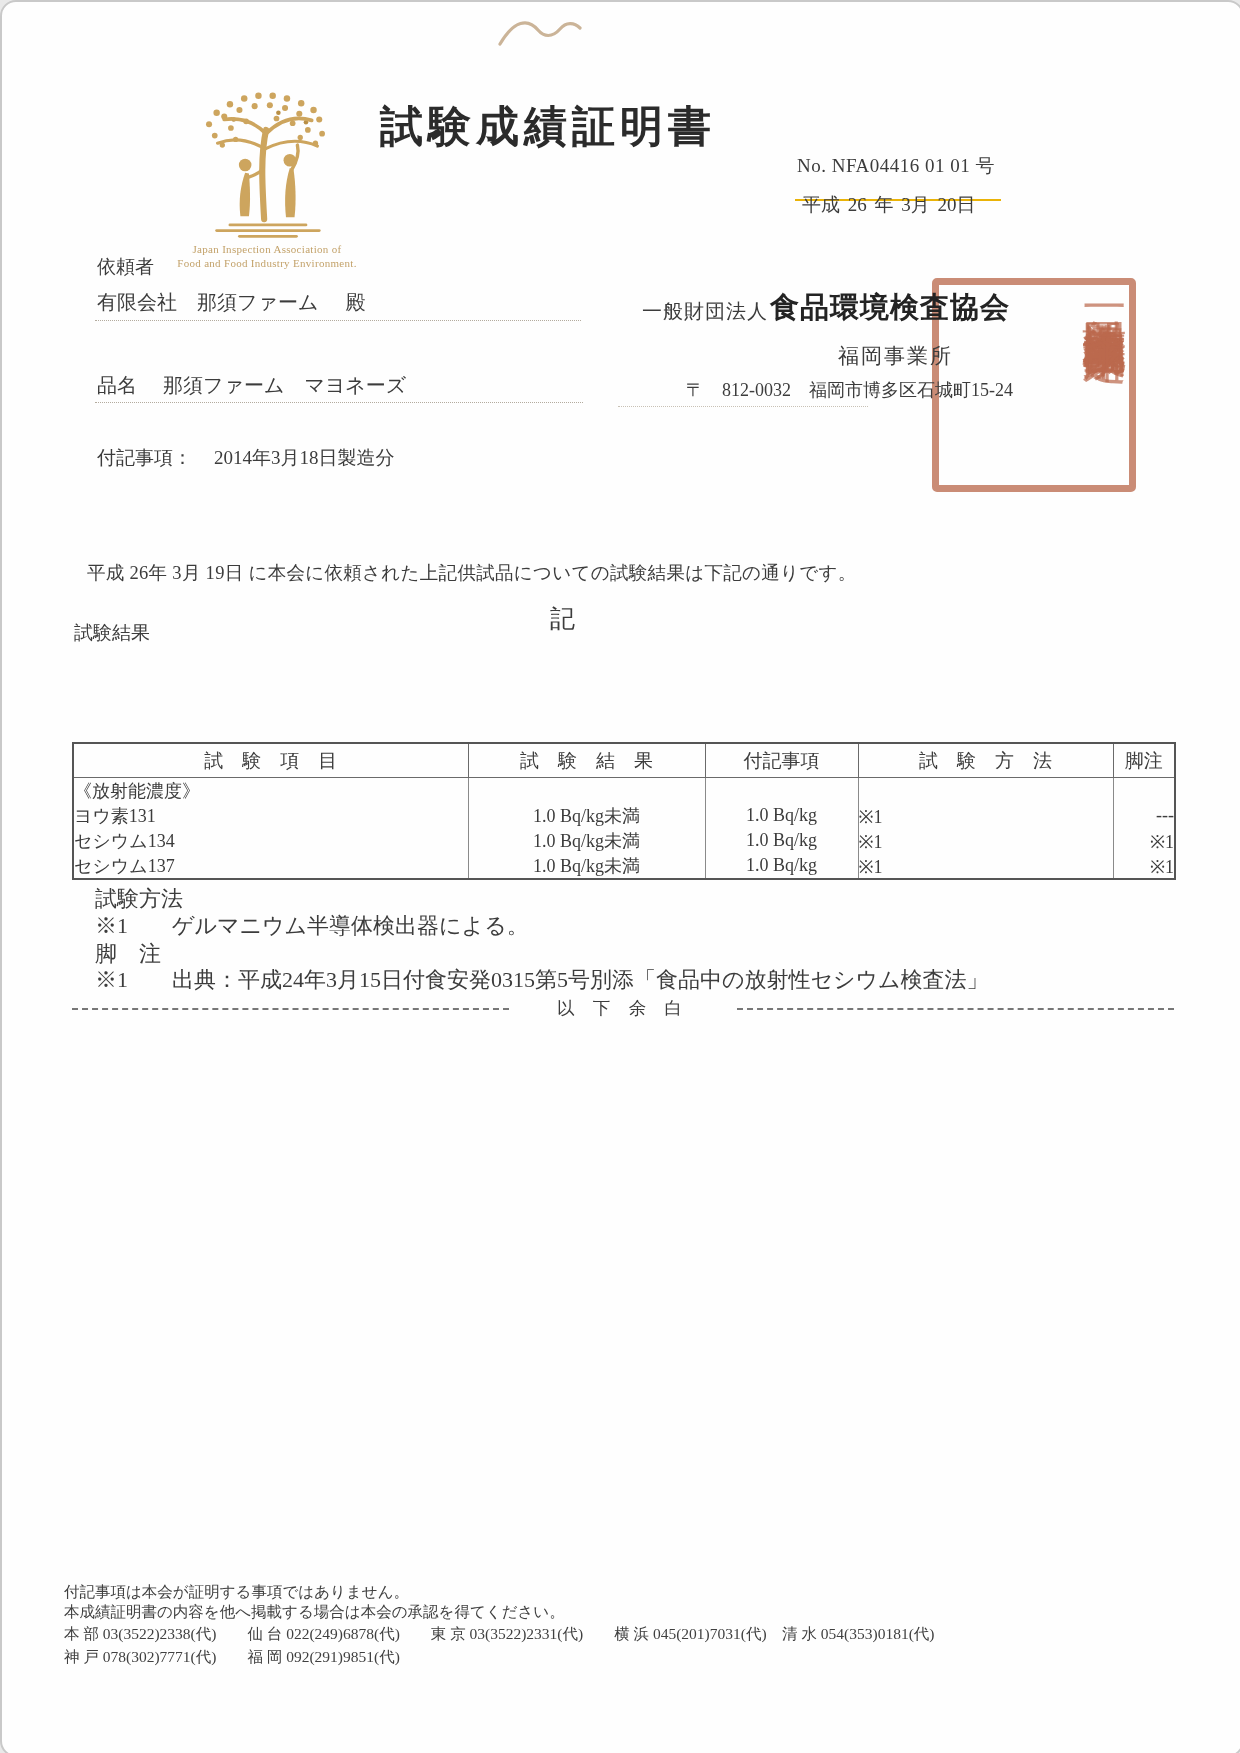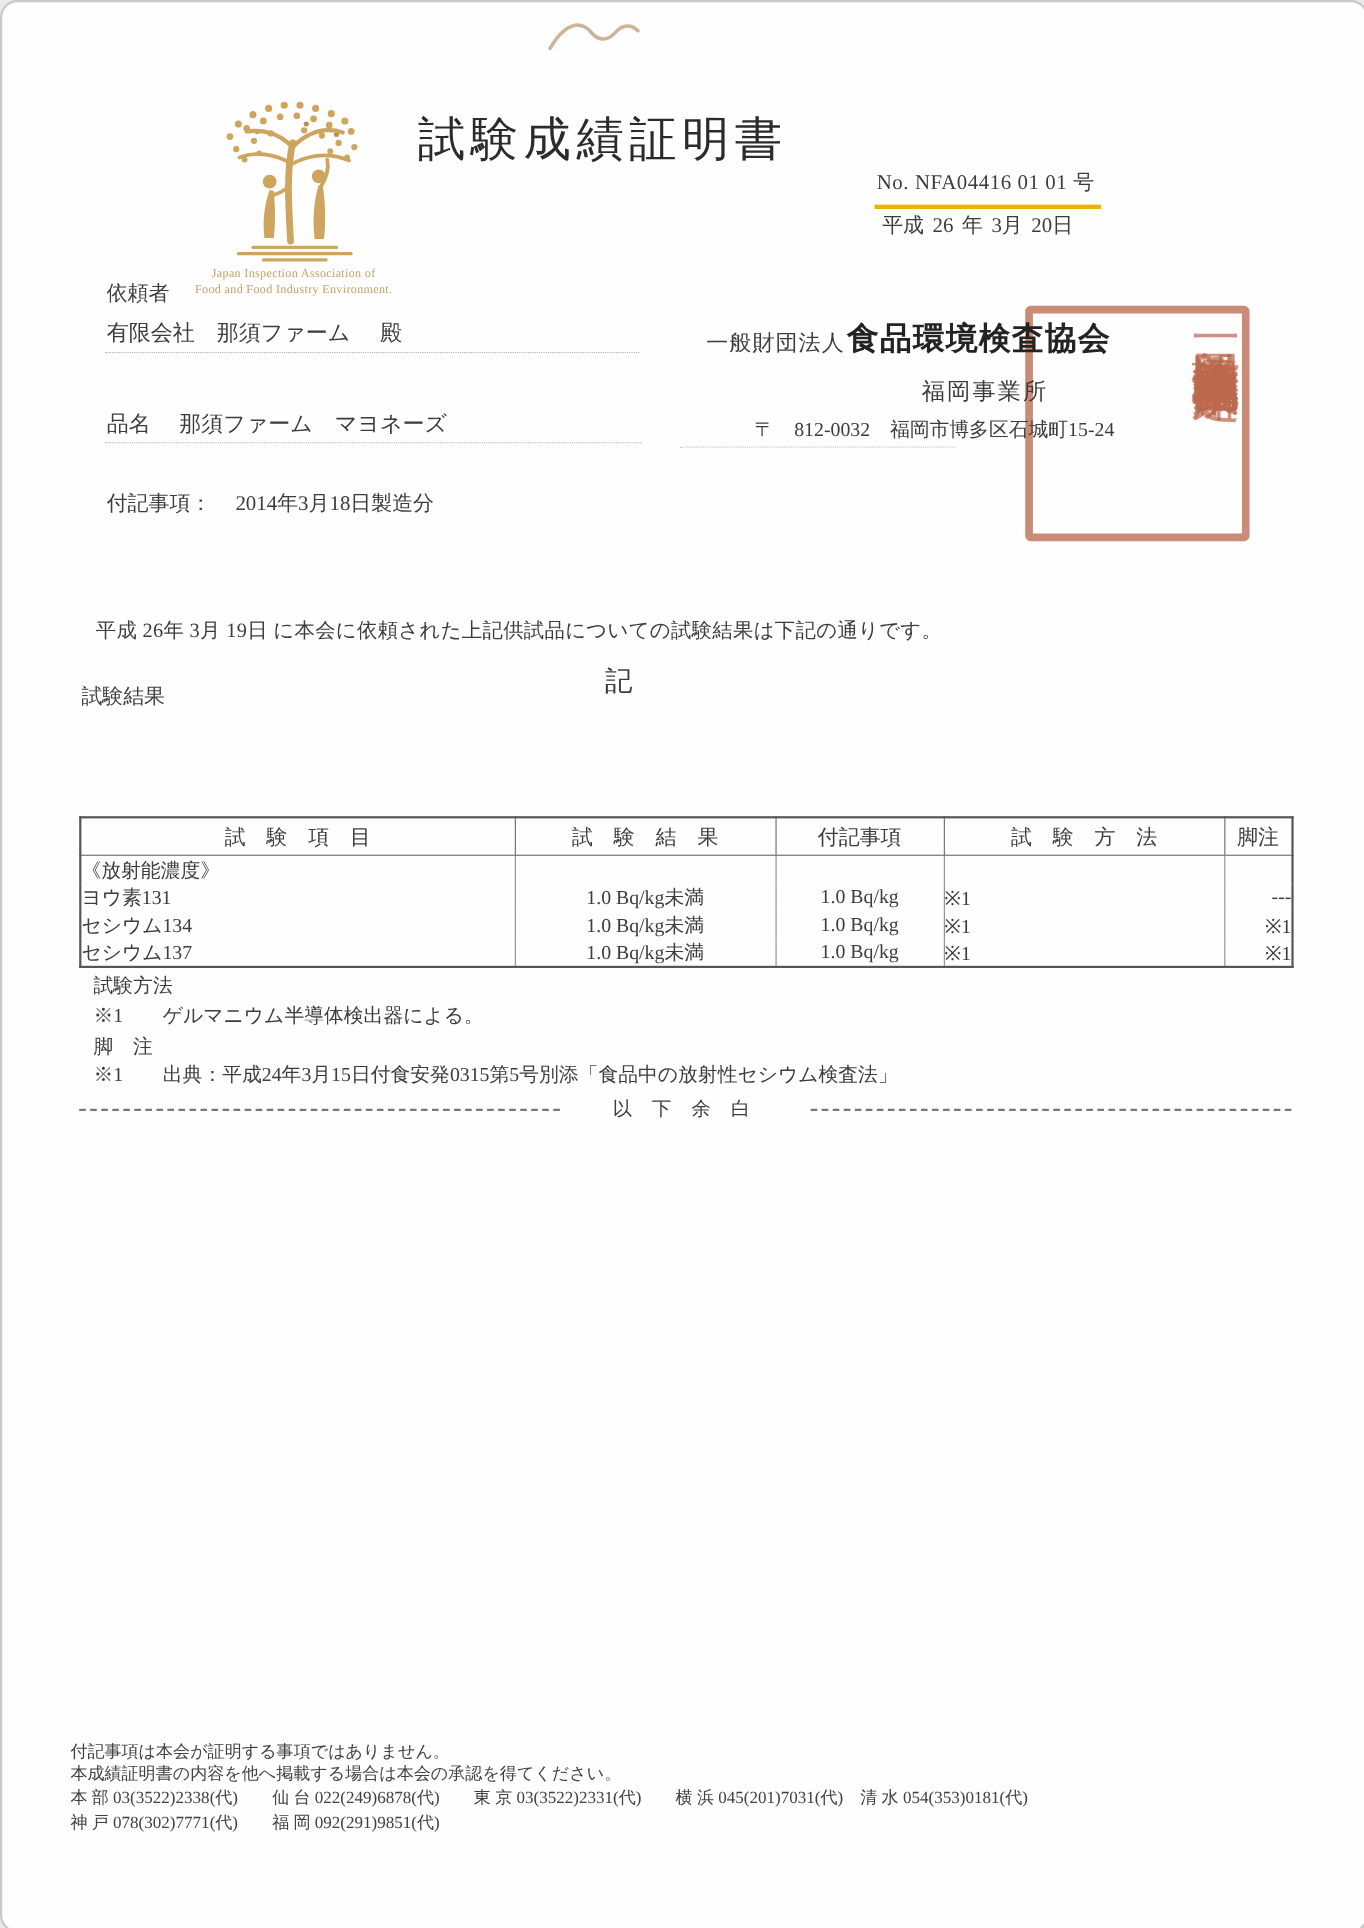--- a/index.html
+++ b/index.html
@@ -14,23 +14,23 @@
     font-family:"Liberation Serif","DejaVu Serif",serif;
     color:#3c3c3c;
   }
   .abs{position:absolute;}
   
   .squiggle{left:492px;top:12px;width:110px;height:40px;opacity:.65;}
   .logo-art{left:180px;top:88px;width:170px;height:152px;}
   .logo-caption{left:140px;top:240px;width:250px;text-align:center;
     color:#c3a26a;font-size:11px;line-height:14px;letter-spacing:.3px;}
   .doc-title{left:378px;top:96px;font-family:"Liberation Sans","DejaVu Sans",sans-serif;
-    font-weight:normal;font-size:43px;letter-spacing:5px;color:#2b2b2b;}
+    font-weight:bold;font-size:43px;letter-spacing:5px;color:#2b2b2b;}
   .doc-number{left:793px;top:151px;font-size:19px;letter-spacing:.5px;
-    border-bottom:4px solid #eab308;padding:0 6px 7px 2px;}
+    border-bottom:2px solid #eab308;padding:0 6px 20px 2px;}
   .doc-date{left:800px;top:190px;font-size:19px;word-spacing:3px;}
   
   .requester-label{left:95px;top:252px;font-size:19px;}
   .requester-row{left:95px;top:287px;width:482px;display:flex;
     font-size:20px;gap:27px;}
   .line-requester{left:93px;top:318px;width:486px;height:0;border-bottom:1px dotted #b3ab9e;}
   .org-type{left:640px;top:296px;font-size:20px;letter-spacing:1px;z-index:3;}
   .org-name{left:768px;top:286px;font-family:"Liberation Sans","DejaVu Sans",sans-serif;
     font-weight:bold;font-size:29px;letter-spacing:1px;color:#232323;z-index:3;}
   .org-branch{left:836px;top:340px;font-size:21px;letter-spacing:2px;z-index:3;}
@@ -62,21 +62,21 @@
   table.results th{border:1px solid #6a6a6a;height:33px;font-weight:normal;
     font-size:19px;padding:0;}
   table.results td{border-left:1px solid #8a8a8a;border-right:1px solid #8a8a8a;
     padding:0;height:25px;vertical-align:middle;}
   td.c-item{padding-left:28px;}
   td.c-cat{padding-left:4px;}
   td.c-result,td.c-limit{text-align:center;}
   td.c-method{padding-left:12px;}
   td.c-foot{text-align:right;padding-right:8px;}
   
-  .note{left:83px;font-size:18px;}
+  .note{left:93px;font-size:22px;}
   .n1{top:882px;}.n2{top:909px;}.n3{top:937px;}.n4{top:963px;}
   .end-divider{left:70px;top:994px;width:1102px;display:flex;align-items:center;height:24px;gap:28px;}
   .end-divider .dash{flex:1;border-top:2px dashed #777;margin-top:2px;}
   .end-divider .txt{padding:0 20px;font-size:17.5px;letter-spacing:7px;white-space:nowrap;}
   
   .footer{left:62px;font-size:15.5px;color:#404040;white-space:nowrap;}
   .f1{top:1580px;font-family:Liberation Serif, serif;}.f2{top:1600px;}.f3{top:1622px;}.f4{top:1645px;}
 </style>
 </head>
 <body>

